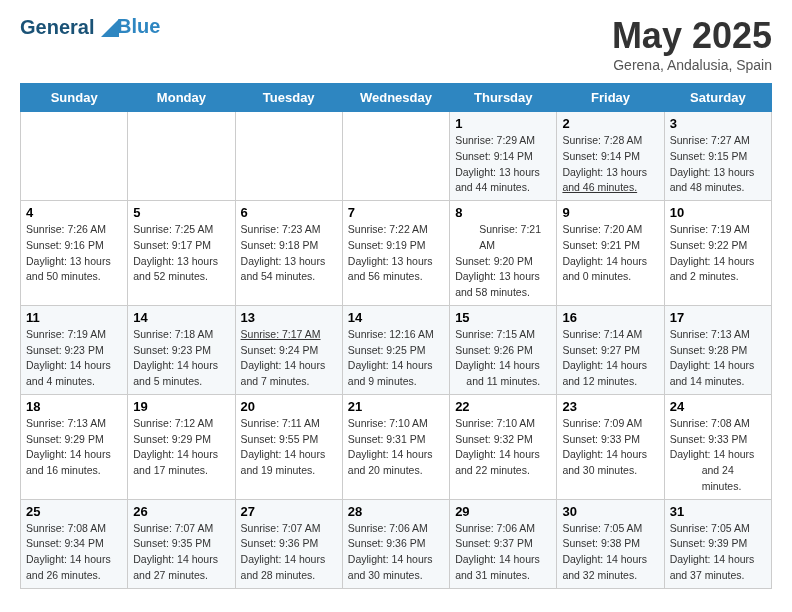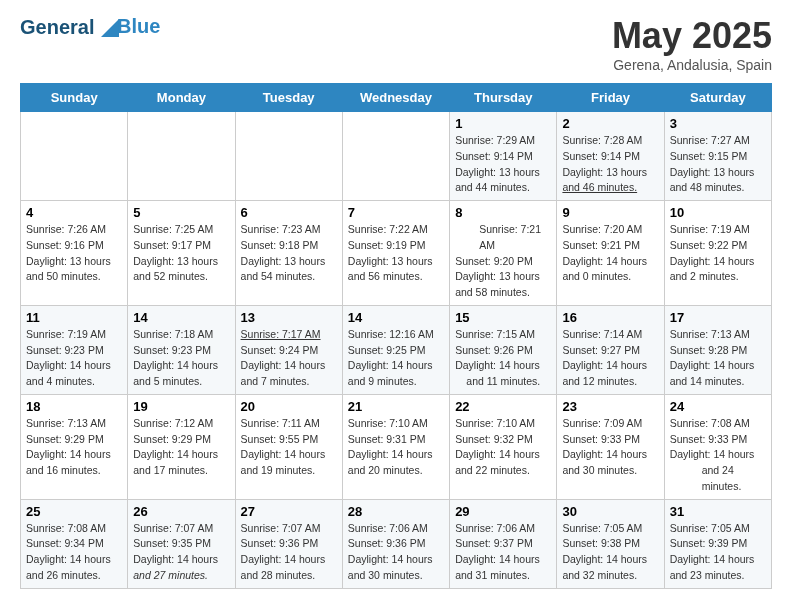--- a/index.html
+++ b/index.html
@@ -293,21 +293,21 @@
               <span style="display: block;">Daylight: 14 hours</span>
               <span style="display: block;">and 26 minutes.</span>
             </div>
           </td>
           <td>
             <span class="day-num">26</span>
             <div class="day-info">
               <span style="display: block;">Sunrise: 7:07 AM</span>
               <span style="display: block;">Sunset: 9:35 PM</span>
               <span style="display: block;">Daylight: 14 hours</span>
-              <span style="display: block; font-style: italic;">and 27 minutes.</span>
+              <span style="display: block;">and 27 minutes.</span>
             </div>
           </td>
           <td>
             <span class="day-num">27</span>
             <div class="day-info">
               <span style="display: block;">Sunrise: 7:07 AM</span>
               <span style="display: block;">Sunset: 9:36 PM</span>
               <span style="display: block;">Daylight: 14 hours</span>
               <span style="display: block;">and 28 minutes.</span>
             </div>
@@ -338,19 +338,19 @@
               <span style="display: block;">Daylight: 14 hours</span>
               <span style="display: block;">and 32 minutes.</span>
             </div>
           </td>
           <td>
             <span class="day-num">31</span>
             <div class="day-info">
               <span style="display: block;">Sunrise: 7:05 AM</span>
               <span style="display: block;">Sunset: 9:39 PM</span>
               <span style="display: block;">Daylight: 14 hours</span>
-              <span style="display: block;">and 23 minutes.</span>
+              <span style="display: block;">and 37 minutes.</span>
             </div>
           </td>
         </tr>
       </tbody>
   </table>
 </div>
 
 </body></html>

